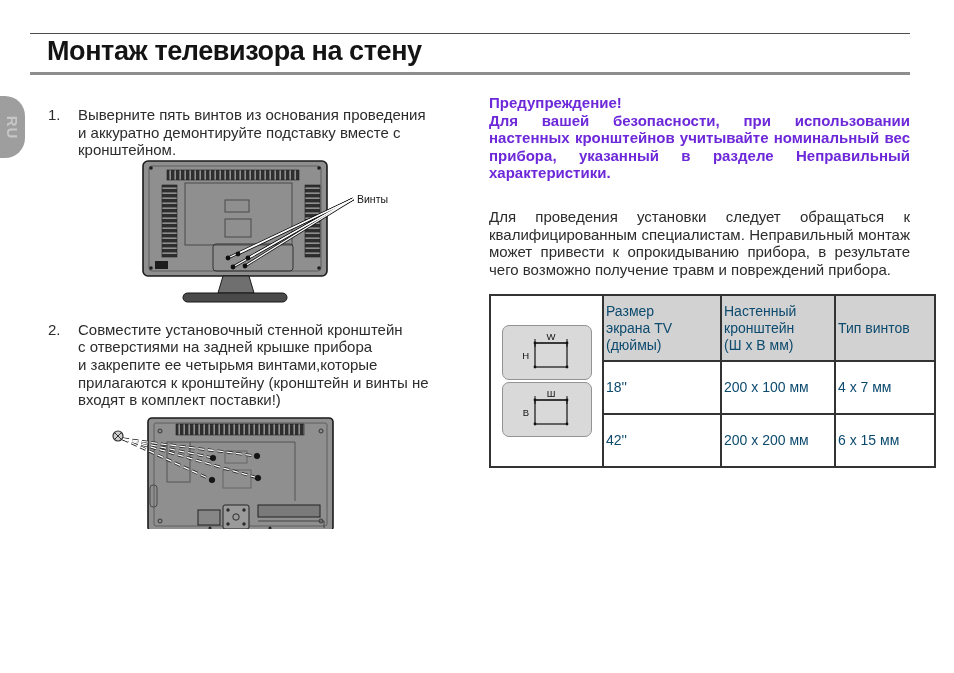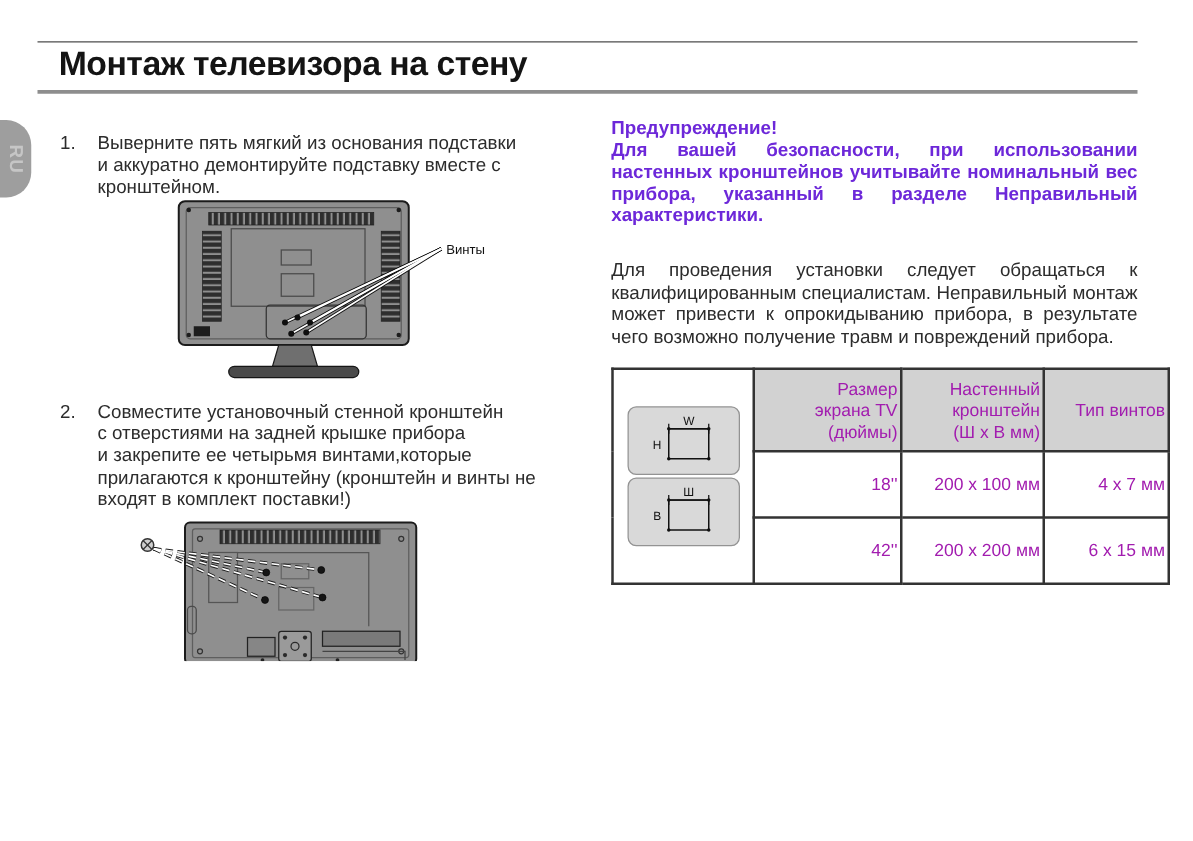--- a/index.html
+++ b/index.html
@@ -24,22 +24,22 @@
   .diagram2{display:block;margin:4px 0 0 48px;}
 
   .page-number{position:absolute;left:30px;top:605px;font-size:15px;color:#1d1d1d;}
 
   .col-right{position:absolute;left:489px;top:94px;width:421px;font-size:15px;line-height:17.6px;}
   .warning{font-weight:bold;color:#6d28d9;}
   .warning .body{text-align:justify;}
   .install-para{margin-top:26px;text-align:justify;}
 
   table.spec{border-collapse:collapse;table-layout:fixed;width:421px;margin-top:16px;}
-  table.spec th,table.spec td{border:2px solid #333;font-size:14px;text-align:right;
-      vertical-align:middle;color:#a21caf;padding:2px;margin-top:12px;}
+  table.spec th,table.spec td{border:2px solid #333;font-size:14px;text-align:left;
+      vertical-align:middle;color:#0c4a6e;padding:2px;margin-top:12px;}
   table.spec th{background:#d2d2d2;font-weight:normal;white-space:pre-line;height:60px;line-height:17px;}
   table.spec td{height:47px;background:#fff;}
   td.legend-cell{padding:6px 8px;}
   .legend-box{width:88px;height:53px;background:#d9d9d9;border:1px solid #939393;border-radius:7px;
       margin:2px auto;display:flex;align-items:center;justify-content:center;}
 </style>
 </head>
 <body>
 
 <div class="page">
@@ -49,21 +49,21 @@
   <div class="rule-under"></div>
 
   <div class="ru-tab">
     <span>RU</span>
   </div>
 
   <div class="col-left">
 
     <div class="step">
       <div class="num">1.</div>
-      <div class="txt">Выверните пять мягкий из основания подставки
+      <div class="txt">Выверните пять винтов из основания проведения
 и  аккуратно демонтируйте подставку вместе с
 кронштейном.</div>
     </div>
 
     <svg class="diagram1" width="340" height="150" viewBox="0 0 340 150">
       <defs>
         <pattern id="vslat" width="5" height="12" patternUnits="userSpaceOnUse">
           <rect width="5" height="12" fill="#2e2e2e"></rect>
             <rect x="3.4" width="1.6" height="12" fill="#8f8f8f"></rect>
         </pattern>

